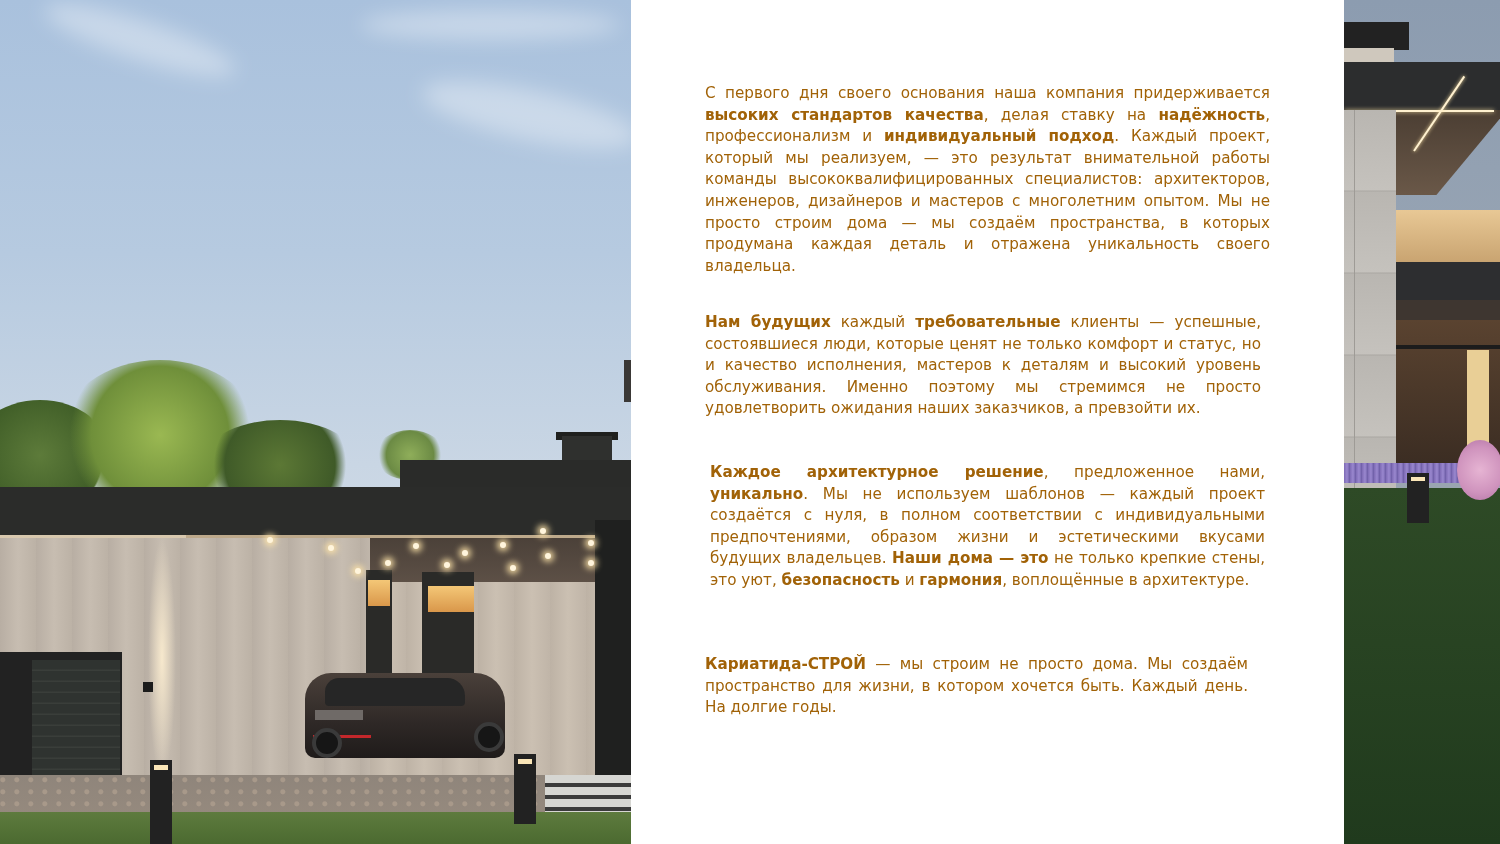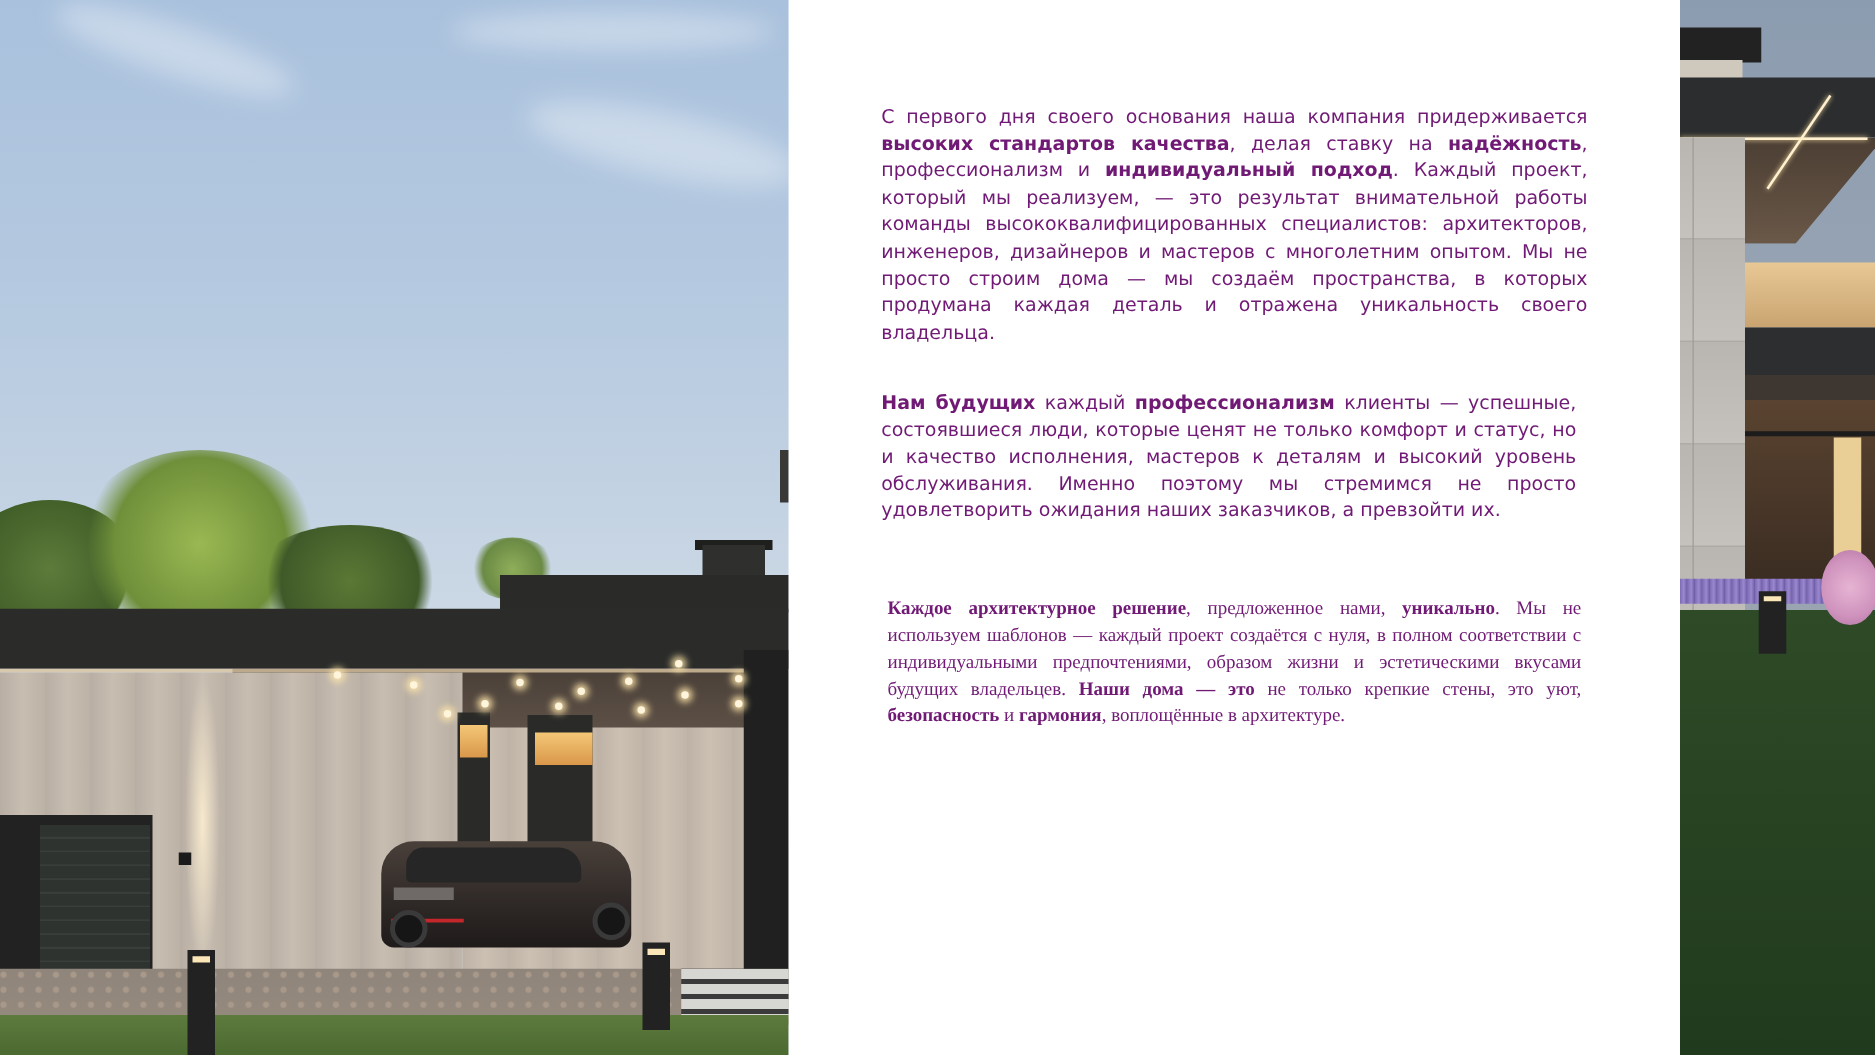--- a/index.html
+++ b/index.html
@@ -48,27 +48,27 @@
   .grass { position: absolute; left: 0; top: 812px; width: 631px; height: 32px; background: linear-gradient(180deg, #5e7b3e 0%, #4b6a30 100%); }
   .bollard { position: absolute; width: 22px; background: #222; }
   .bollard::before { content: ""; position: absolute; left: 4px; top: 5px; width: 14px; height: 5px; background: #fbe6b8; }
   .steps { position: absolute; left: 545px; top: 775px; width: 86px; height: 40px;
     background: repeating-linear-gradient(180deg, #d6d6d2 0px, #d6d6d2 8px, #3b3b3b 8px, #3b3b3b 12px); }
   .far-pillar { position: absolute; left: 624px; top: 360px; width: 7px; height: 42px; background: #3a3836; }
 
   
   .content { position: absolute; left: 631px; top: 0; width: 713px; height: 844px; background: #ffffff; }
   .para {
-    position: absolute; font-size: 15.2px; line-height: 21.6px; text-align: justify; color: #701a75;
+    position: absolute; font-size: 15.2px; line-height: 21.6px; text-align: justify; color: #a16207;
     letter-spacing: 0px;
   }
   .para b { font-weight: 700; }
   .p1 { left: 74px; top: 83px; width: 565px; }
   .p2 { left: 74px; top: 312px; width: 556px; }
-  .p3 { left: 79px; top: 476px; width: 555px; font-family: Liberation Serif, serif; }
+  .p3 { left: 79px; top: 462px; width: 555px; }
   .p4 { left: 74px; top: 654px; width: 543px; }
 
   
   .photo-right { position: absolute; left: 1344px; top: 0; width: 156px; height: 844px; overflow: hidden;
     background: linear-gradient(180deg, #8c9cb0 0%, #9aa6b4 40%, #9aa1aa 100%); }
   .r-cap { position: absolute; left: 0; top: 22px; width: 65px; height: 28px; background: #222; }
   .r-chimney { position: absolute; left: 0; top: 48px; width: 50px; height: 22px; background: #cfc8bd; }
   .r-roof { position: absolute; left: 0; top: 62px; width: 156px; height: 48px; background: #2c2d2e; }
   .r-soffit { position: absolute; left: 50px; top: 110px; width: 106px; height: 85px;
     background: linear-gradient(180deg, #4b3e33, #6a5848); clip-path: polygon(0 0, 100% 0, 100% 10%, 40% 100%, 0 100%); }
@@ -151,22 +151,23 @@
   <div class="car-red"></div>
   <div class="wheel" style="left:312px;top:728px;"></div>
   <div class="wheel" style="left:474px;top:722px;"></div>
 
   <div class="bollard" style="left:150px;top:760px;height:84px;"></div>
   <div class="bollard" style="left:514px;top:754px;height:70px;"></div>
 </div>
 
 <div class="content">
   <p class="para p1"><span>С первого дня своего основания наша компания придерживается </span><b>высоких стандартов качества</b><span>, делая ставку на </span><b>надёжность</b><span>, профессионализм и </span><b>индивидуальный подход</b><span>. Каждый проект, который мы реализуем, — это результат внимательной работы команды высококвалифицированных специалистов: архитекторов, инженеров, дизайнеров и мастеров с многолетним опытом. Мы не просто строим дома — мы создаём пространства, в которых продумана каждая деталь и отражена уникальность своего владельца.</span></p>
-  <p class="para p2"><b>Нам будущих</b><span> каждый </span><b>профессионализм</b><span> клиенты — успешные, состоявшиеся люди, которые ценят не только комфорт и статус, но и качество исполнения, мастеров к деталям и высокий уровень обслуживания. Именно поэтому мы стремимся не просто удовлетворить ожидания наших заказчиков, а превзойти их.</span></p>
+  <p class="para p2"><b>Нам будущих</b><span> каждый </span><b>требовательные</b><span> клиенты — успешные, состоявшиеся люди, которые ценят не только комфорт и статус, но и качество исполнения, мастеров к деталям и высокий уровень обслуживания. Именно поэтому мы стремимся не просто удовлетворить ожидания наших заказчиков, а превзойти их.</span></p>
   <p class="para p3"><b>Каждое архитектурное решение</b><span>, предложенное нами, </span><b>уникально</b><span>. Мы не используем шаблонов — каждый проект создаётся с нуля, в полном соответствии с индивидуальными предпочтениями, образом жизни и эстетическими вкусами будущих владельцев. </span><b>Наши дома — это</b><span> не только крепкие стены, это уют, </span><b>безопасность</b><span> и </span><b>гармония</b><span>, воплощённые в архитектуре.</span></p>
+  <p class="para p4"><b>Кариатида-СТРОЙ</b><span> — мы строим не просто дома. Мы создаём пространство для жизни, в котором хочется быть. Каждый день. На долгие годы.</span></p>
 </div>
 
 <div class="photo-right" role="img" aria-label="Modern house facade with cantilevered roof and illuminated windows">
   <div class="r-cap"></div>
   <div class="r-chimney"></div>
   <div class="r-roof"></div>
   <div class="r-soffit"></div>
   <div class="r-led" style="left:0;top:110px;width:150px;"></div>
   <div class="r-led" style="left:70px;top:150px;width:90px;transform:rotate(-56deg);transform-origin:left;"></div>
   <div class="r-glass-upper"></div>

